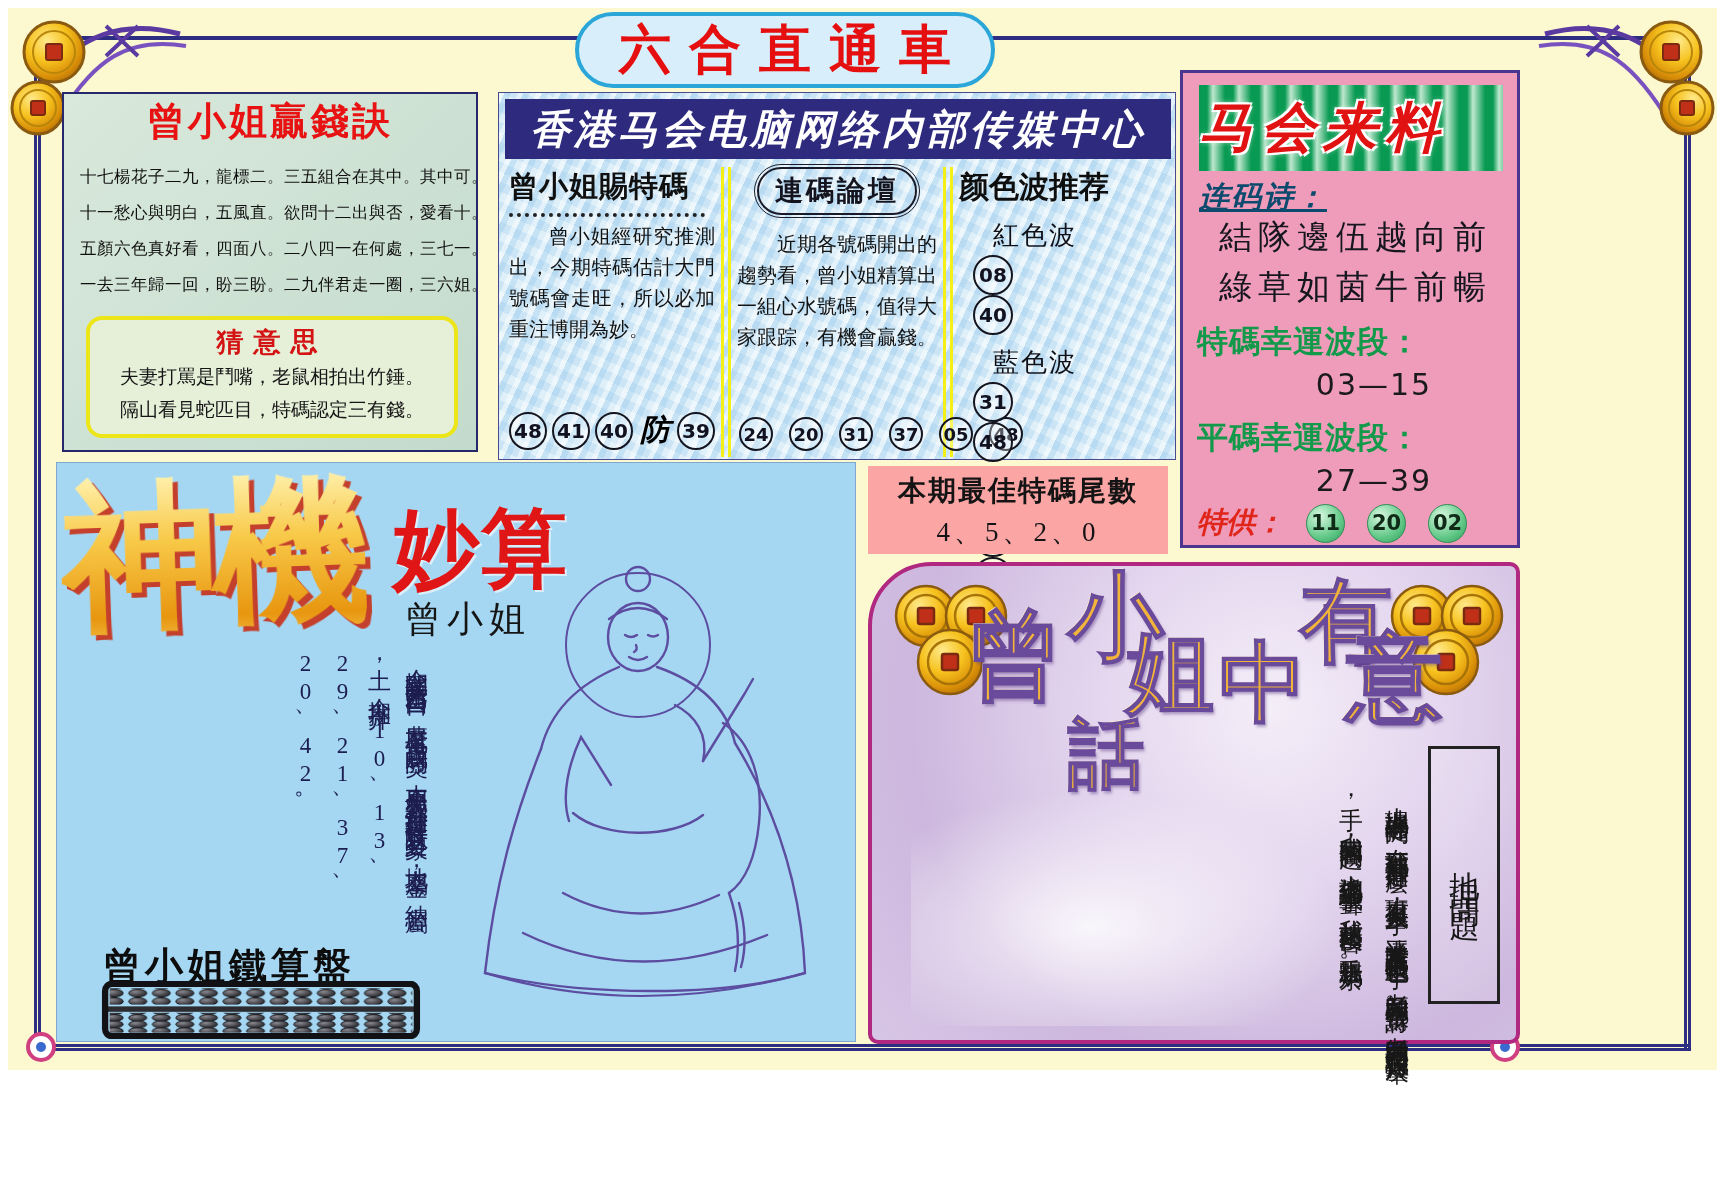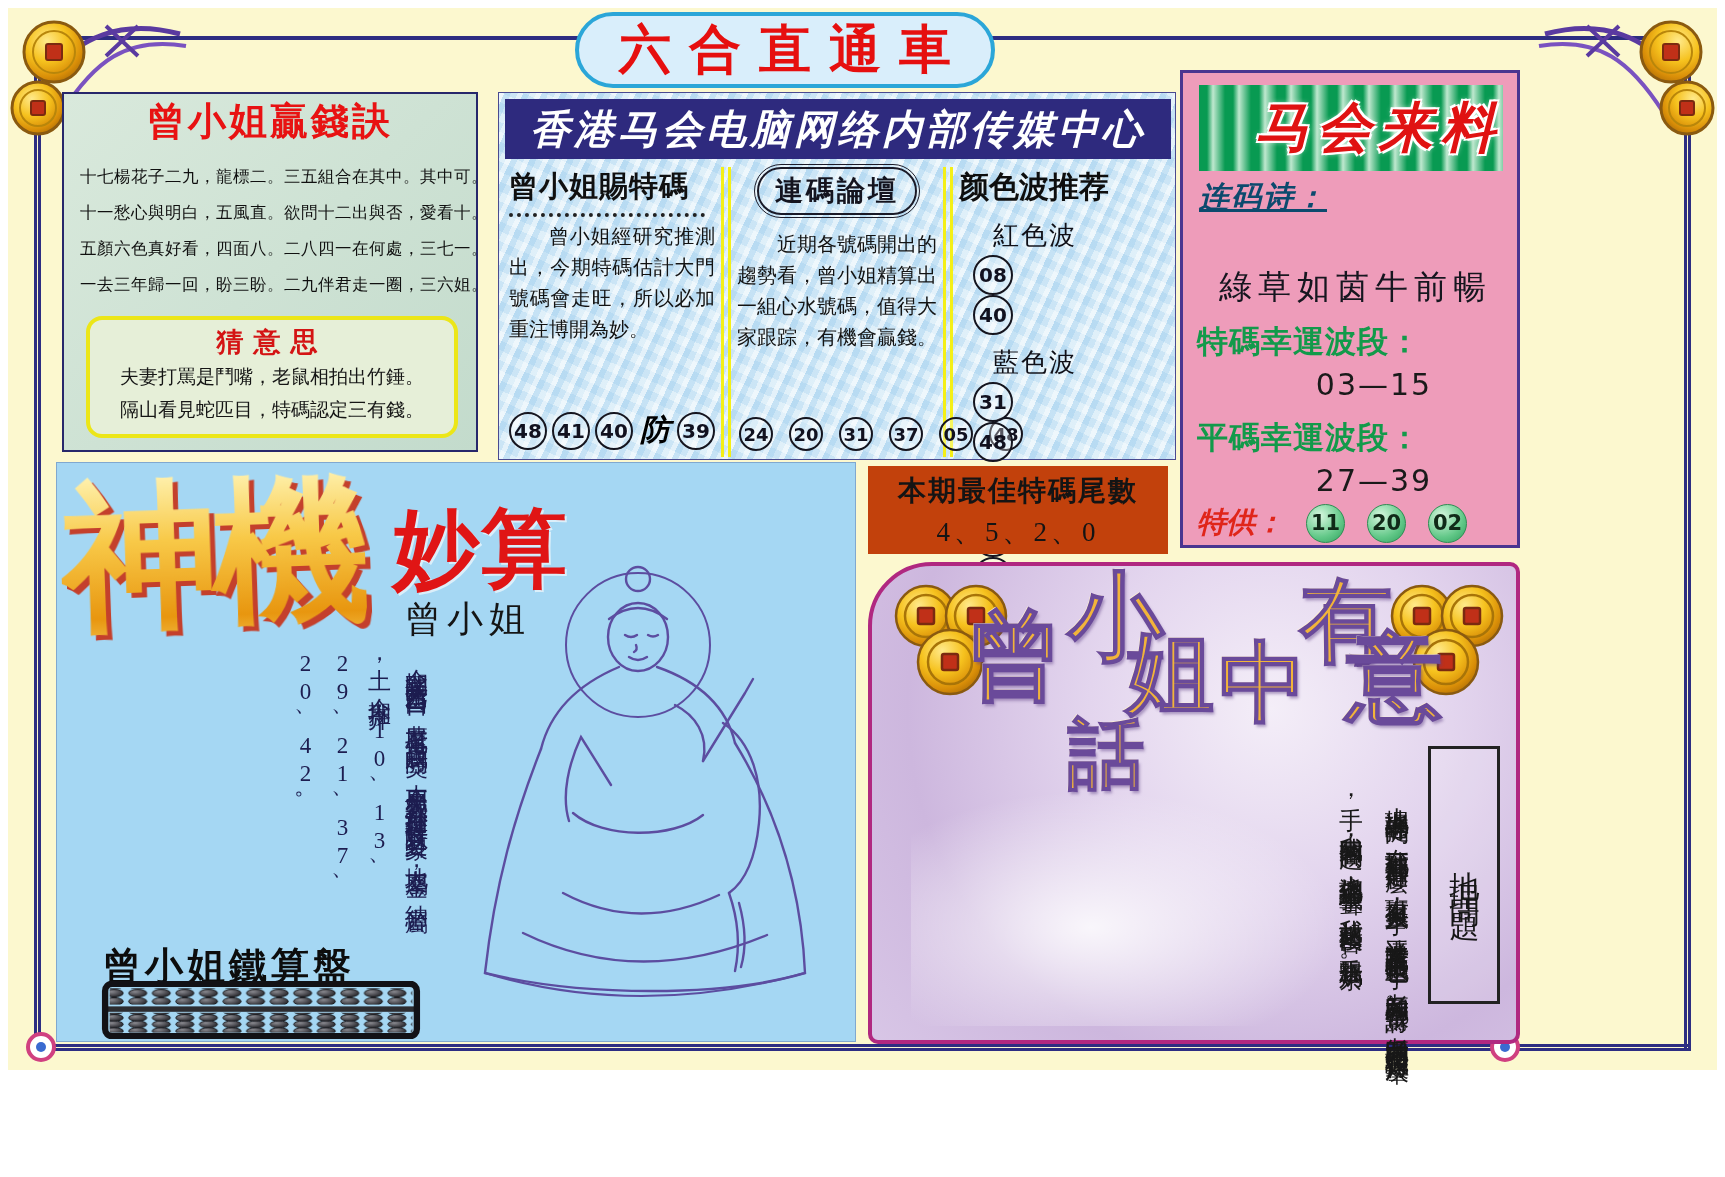--- a/index.html
+++ b/index.html
@@ -62,38 +62,38 @@
   .colB .mpara{margin-top:14px;}
   .colC-title{font:bold 30px "Liberation Sans",sans-serif;color:#0e0e0e;}
   .wave-label{font-size:26px;color:#101018;margin:10px 0 2px 34px;letter-spacing:2px;}
   .wave-nums{display:flex;justify-content:space-between;padding:0 28px 0 14px;flex-direction:column;}
 
   
   .horse{left:1180px;top:70px;width:340px;height:478px;background:#ee9cba;border:3px solid #4a3590;
          box-sizing:border-box;}
   .banner{position:absolute;left:16px;top:12px;width:304px;height:86px;
      background:repeating-linear-gradient(90deg,#089a52 0 8px,#bfe8cf 14px,#089a52 26px);
-     display:flex;align-items:center;justify-content:flex-end;}
+     display:flex;align-items:center;justify-content:flex-start;}
   .banner span{font:bold italic 54px "Liberation Serif",serif;color:#e01212;letter-spacing:8px;white-space:nowrap;
      text-shadow:-2px -2px 0 #fff,2px -2px 0 #fff,-2px 2px 0 #fff,2px 2px 0 #fff,0 0 6px rgba(255,255,255,.9);}
   .poem-label{left:16px;top:104px;font:bold italic 30px "Liberation Serif",serif;color:#0c4a6e;letter-spacing:2px;text-decoration:underline;}
   .hpoem1{left:36px;top:142px;} .hpoem2{left:36px;top:192px;}
   .hpoem1,.hpoem2{font-size:33px;color:#16161f;letter-spacing:6px;white-space:nowrap;}
   .glabel{font:bold 31px "Liberation Sans",sans-serif;color:#129a4a;letter-spacing:1px;}
   .gl1{left:14px;top:248px;} .gl2{left:14px;top:344px;}
   .grange{width:382px;text-align:center;font:30px "DejaVu Sans",sans-serif;color:#1a1a1a;letter-spacing:2px;}
   .gr1{left:0;top:294px;} .gr2{left:0;top:390px;}
   .supply{left:14px;top:430px;display:flex;align-items:center;gap:22px;}
   .supply-label{font:bold italic 29px "Liberation Serif",serif;color:#e0251a;}
   .scirc{display:inline-flex;align-items:center;justify-content:center;width:37px;height:37px;border-radius:50%;
      background:radial-gradient(circle at 35% 30%,#d8f8e0,#62c888 60%,#2f9e5c);border:1px solid #2a8f52;
      font:bold 21px "DejaVu Sans",sans-serif;color:#102a18;}
 
   
-  .best{left:868px;top:466px;width:300px;height:88px;background:#c2410c;text-align:center;box-sizing:border-box;padding-top:6px;}
+  .best{left:868px;top:466px;width:300px;height:88px;background:#fca5a5;text-align:center;box-sizing:border-box;padding-top:6px;}
   .best-l1{font-weight:bold;font-size:28px;letter-spacing:2px;color:#141414;}
   .best-l2{font-size:27px;margin-top:4px;color:#141414;letter-spacing:4px;}
 
   
   .divine{left:56px;top:462px;width:800px;height:580px;background:#a5d7f3;border:1px solid rgba(60,80,140,.35);box-sizing:border-box;}
   .shenji{left:4px;top:-14px;font:bold 158px "Liberation Serif",serif;letter-spacing:-6px;
      background:linear-gradient(180deg,#fff5b8 8%,#f8c948 42%,#e8960f 78%,#f8d668);
      -webkit-background-clip:text;background-clip:text;color:transparent;
      filter:drop-shadow(5px 5px 0 rgba(200,48,22,.9));transform:rotate(-2deg);white-space:nowrap;}
   .miaosuan{left:336px;top:28px;font:bold 86px "Liberation Serif",serif;color:#e01515;letter-spacing:2px;
@@ -261,20 +261,21 @@
         <span class="ncirc c36">21</span>
       </div>
     </div>
   </section>
 
   <section class="abs horse">
     <div class="banner">
       <span>马会来料</span>
     </div>
     <div class="abs poem-label">连码诗：</div>
+    <div class="abs hpoem1">結隊邊伍越向前</div>
     <div class="abs hpoem2">綠草如茵牛前暢</div>
     <div class="abs glabel gl1">特碼幸運波段：</div>
     <div class="abs grange gr1">03—15</div>
     <div class="abs glabel gl2">平碼幸運波段：</div>
     <div class="abs grange gr2">27—39</div>
     <div class="abs supply">
       <span class="supply-label">特供：</span>
       <span class="scirc">11</span>
       <span class="scirc">20</span>
       <span class="scirc">02</span>

